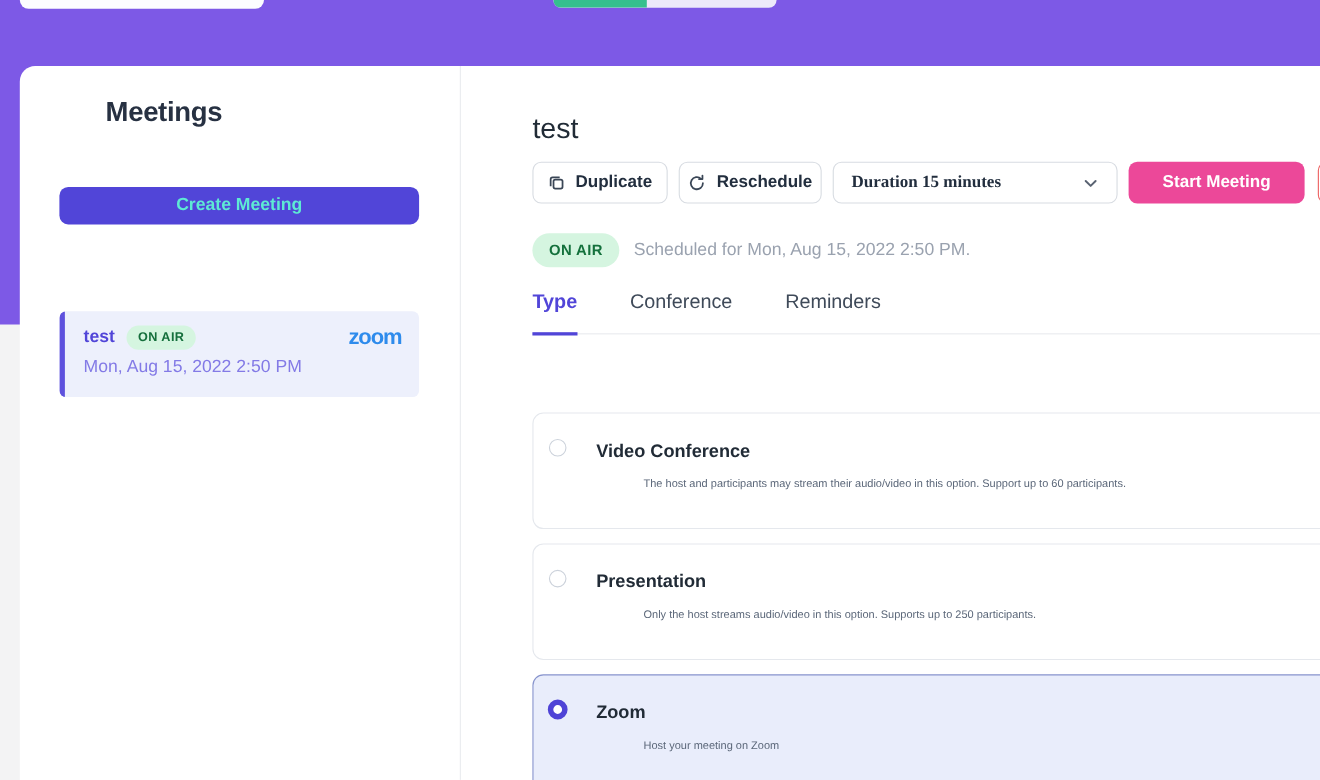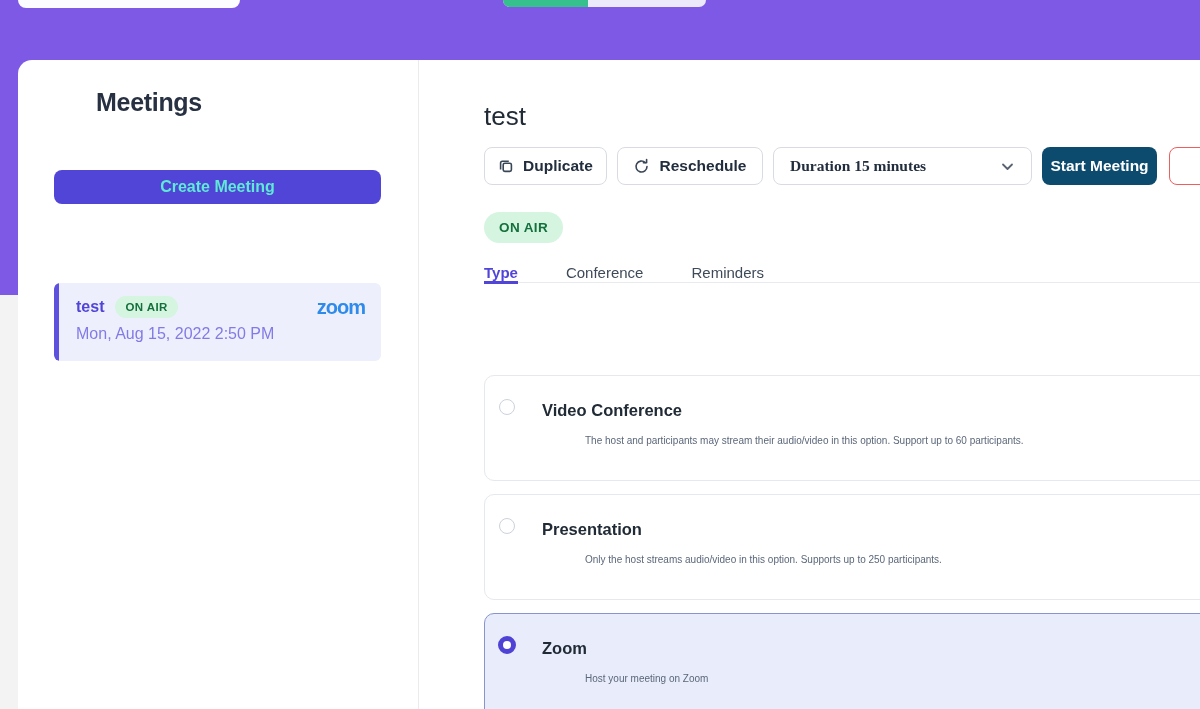--- a/index.html
+++ b/index.html
@@ -41,32 +41,32 @@
   .zoom-logo { margin-left:auto; font-size:20px; font-weight:800; color:#2e8bec; letter-spacing:-1px; line-height:1; }
   .meeting-date { margin-top:7px; font-size:16px; color:#837ae6; }
 
   
   .m-title { position:absolute; left:466px; top:41px; font-size:26px; font-weight:500; color:#212b36; }
   .toolbar { position:absolute; left:466px; top:87px; display:flex; align-items:center; gap:10px; }
   .btn { height:38px; border-radius:8px; display:flex; align-items:center; justify-content:center; gap:9px;
     font-size:15.5px; font-weight:600; cursor:pointer; font-family:inherit; }
   .btn-outline { background:#fff; border:1px solid #d8dce2; color:#222e3e; }
   .btn-duplicate { width:123px; }
-  .btn-reschedule { width:146px; }
+  .btn-reschedule { width:130px; }
   .select-duration { width:259px; justify-content:space-between; padding:0 16px;font-family:Liberation Serif, serif; }
-  .btn-primary { width:115px; background:#0c4a6e; border:none; color:#fff; }
+  .btn-primary { width:160px; background:#ec4899; border:none; color:#fff; }
   .btn-danger-cut { width:52px; margin-left:2px; background:#fff; border:1.5px solid #ed5e5e; }
   .icon { display:inline-flex; align-items:center; justify-content:center; }
 
   .status-row { position:absolute; left:466px; top:152px; display:flex; align-items:center; gap:13px; }
   .pill-green-lg { font-size:13.5px; font-weight:700; color:#14713c; background:#d5f5e0; padding:8px 15px; border-radius:16px; letter-spacing:0.4px; }
   .sched-text { font-size:16px; color:#9aa2af; }
 
   .tabs { position:absolute; left:466px; top:204px; width:836px; display:flex; gap:48px; border-bottom:1px solid #e8eaee; }
-  .tab { font-size:15px; font-weight:500; color:#3f4a59; cursor:pointer; border-bottom:3px solid transparent; margin-bottom:-2px; }
+  .tab { padding-bottom:17px; font-size:18px; font-weight:500; color:#3f4a59; cursor:pointer; border-bottom:3px solid transparent; margin-bottom:-2px; }
   .tab.active { color:#5145d8; font-weight:600; border-bottom-color:#5145d8; }
 
   .options { position:absolute; left:466px; top:315px; width:745px; display:flex; flex-direction:column; gap:13px; }
   .option { position:relative; background:#fff; border:1px solid #e5e8ed; border-radius:10px; padding:25px 30px 25px 57px; min-height:105px; cursor:pointer; }
   .option.selected { background:#e9edfb; border-color:#8894cd; }
   .radio { position:absolute; left:14px; top:23px; width:16px; height:16px; border-radius:50%; background:#fff; border:1.5px solid #ccd2db; }
   .radio.checked { width:18px; height:18px; border:5.5px solid #4f43d6; top:22px; left:13px; }
   .option-title { font-size:16.5px; font-weight:700; color:#212b36; }
   .option-desc { margin-top:7px; font-size:10px; color:#5b6779; line-height:28px; max-width:668px;margin-left:43px; }
 </style>
@@ -134,20 +134,21 @@
         </span>
       </div>
 
       <button class="btn btn-primary">Start Meeting</button>
 
       <button class="btn btn-danger-cut"></button>
     </div>
 
     <div class="status-row">
       <span class="pill-green-lg">ON AIR</span>
+      <span class="sched-text">Scheduled for Mon, Aug 15, 2022 2:50 PM.</span>
     </div>
 
     <div class="tabs">
       <div class="tab active">Type</div>
       <div class="tab">Conference</div>
       <div class="tab">Reminders</div>
     </div>
 
     <div class="options">
 

